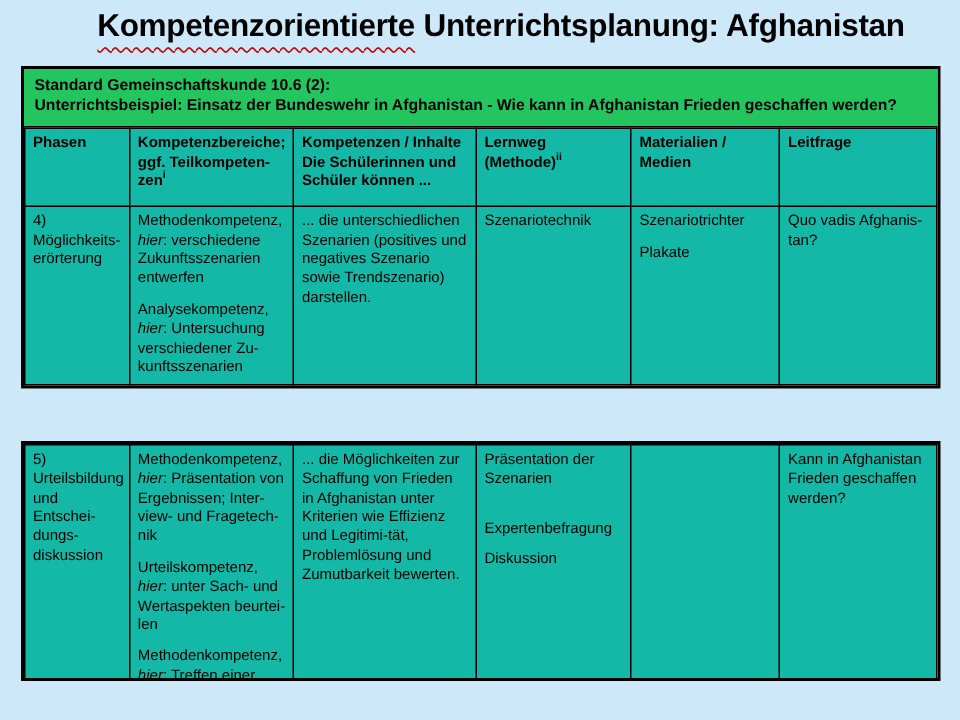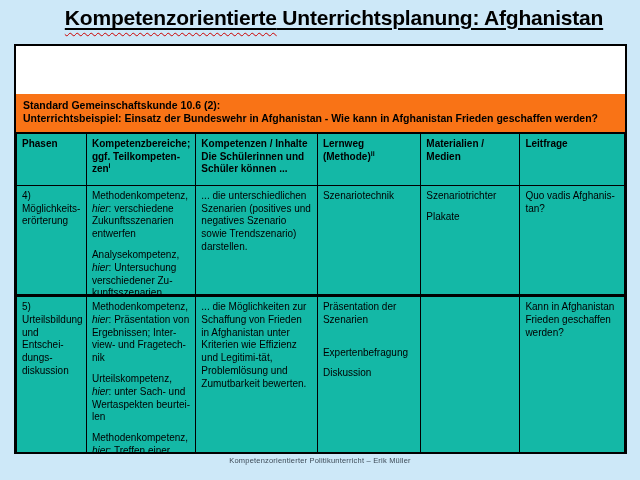--- a/index.html
+++ b/index.html
@@ -14,42 +14,41 @@
   .slide { position: relative; width: 640px; height: 480px; }
 
   
   .title {
     position: absolute; top: 6px; left: 0; right: 0;
     text-align: center;
     font-size: 21px; font-weight: bold;
     letter-spacing: -0.2px;
   }
   .title-u {
-    text-decoration: underline;
     text-decoration-thickness: 2px;
     text-underline-offset: 3px;
     margin-left: 28px;
   }
   .misspelled {
     text-decoration: underline wavy #cc0000 1px;
     text-underline-offset: 7px;
     text-decoration-skip-ink: none;
   }
 
   
   .block1 {
     position: absolute; left: 14px; top: 44px; width: 613px;
     border: 2px solid #000;
     background: #fff;
   }
   .standard-box {
-    background: #f97316;
+    background: #22c55e;
     border-bottom: 1px solid #000;
     padding: 5px 7px 6px 7px;
-    font-size: 10.5px; font-weight: bold; line-height: 1.28; margin-top: 48px;
+    font-size: 10.5px; font-weight: bold; line-height: 1.28;
   }
   .standard-box div { margin: 0; }
 
   table {
     width: 100%;
     border-collapse: collapse;
     table-layout: fixed;
     background: #14b8a6;
   }
   th, td {
@@ -200,15 +199,14 @@
           <p></p>
         </td>
         <td>
           <p>Kann in Afghanistan Frieden geschaffen werden?</p>
         </td>
       </tr>
     </tbody>
       </table>
   </div>
 
-  <div class="footer">Kompetenzorientierter Politikunterricht – Erik Müller</div>
 
 </div>
 
 </body></html>

